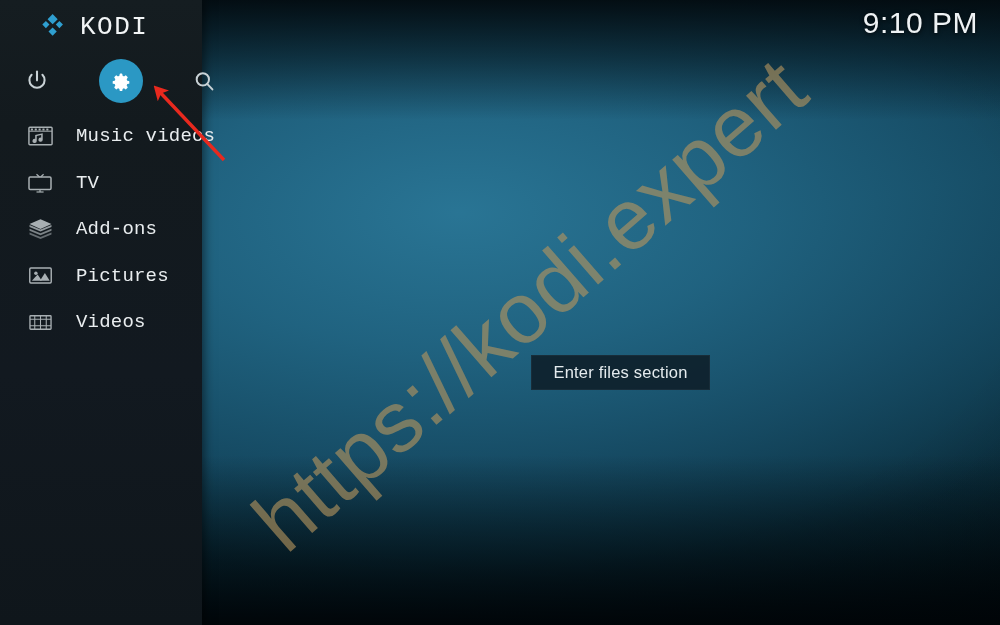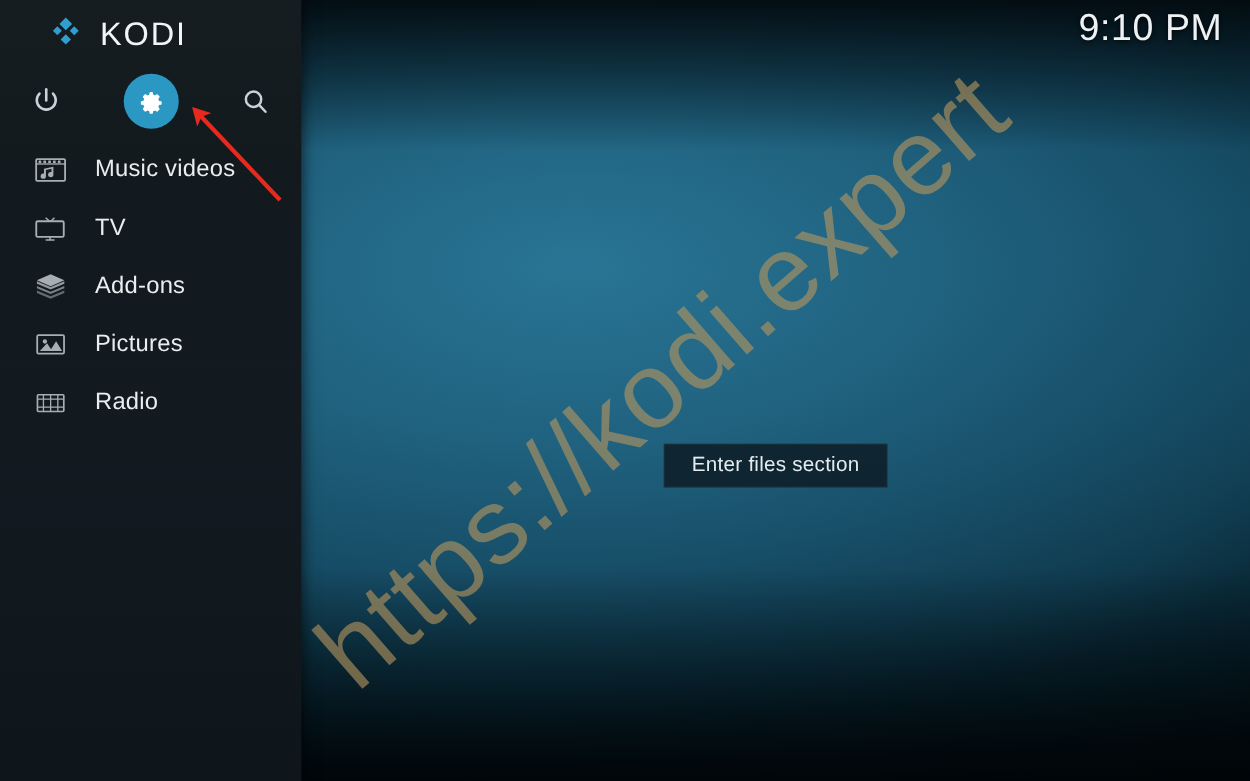--- a/index.html
+++ b/index.html
@@ -78,24 +78,25 @@
     letter-spacing: 1px;
     white-space: nowrap;
     pointer-events: none;
     user-select: none;
   }
 
   
   .sidebar {
     position: absolute;
     left: 0; top: 0;
-    width: 241px;
+    width: 202px;
     height: 625px;
     background: linear-gradient(180deg, #151d21 0%, #131a1e 20%, #121920 60%, #0f161b 100%);
     box-shadow: 2px 0 10px rgba(0,0,0,0.55);
+    font-family: Liberation Mono, monospace;
   }
   .logo-row {
     position: absolute;
     left: 0; top: 6px;
     width: 241px;
     height: 42px;
     display: flex;
     align-items: center;
     padding-left: 38px;
     box-sizing: border-box;
@@ -342,21 +343,21 @@
       </div>
 
       <div class="menu-item">
         <span class="menu-icon">
           <svg width="27" height="23" viewBox="0 0 28 24" fill="none" stroke="#ced5d8" stroke-width="1.4">
             <rect x="3" y="5" width="22" height="14" rx="0.8"></rect>
             <path d="M3 8.6 H25 M3 15.4 H25" stroke-width="1.1"></path>
             <path d="M8.0 5 V19 M14 5 V19 M20 5 V19" stroke-width="1.1"></path>
           </svg>
         </span>
-        <span class="menu-label">Radio</span>
+        <span class="menu-label">Videos</span>
       </div>
 
 
 
     </div>
   </div>
 
   <svg class="annot" width="1000" height="625" viewBox="0 0 1000 625">
     <defs>
       <marker id="arrowhead" markerWidth="4.2" markerHeight="4.6" refX="3.2" refY="2.3" orient="auto">

